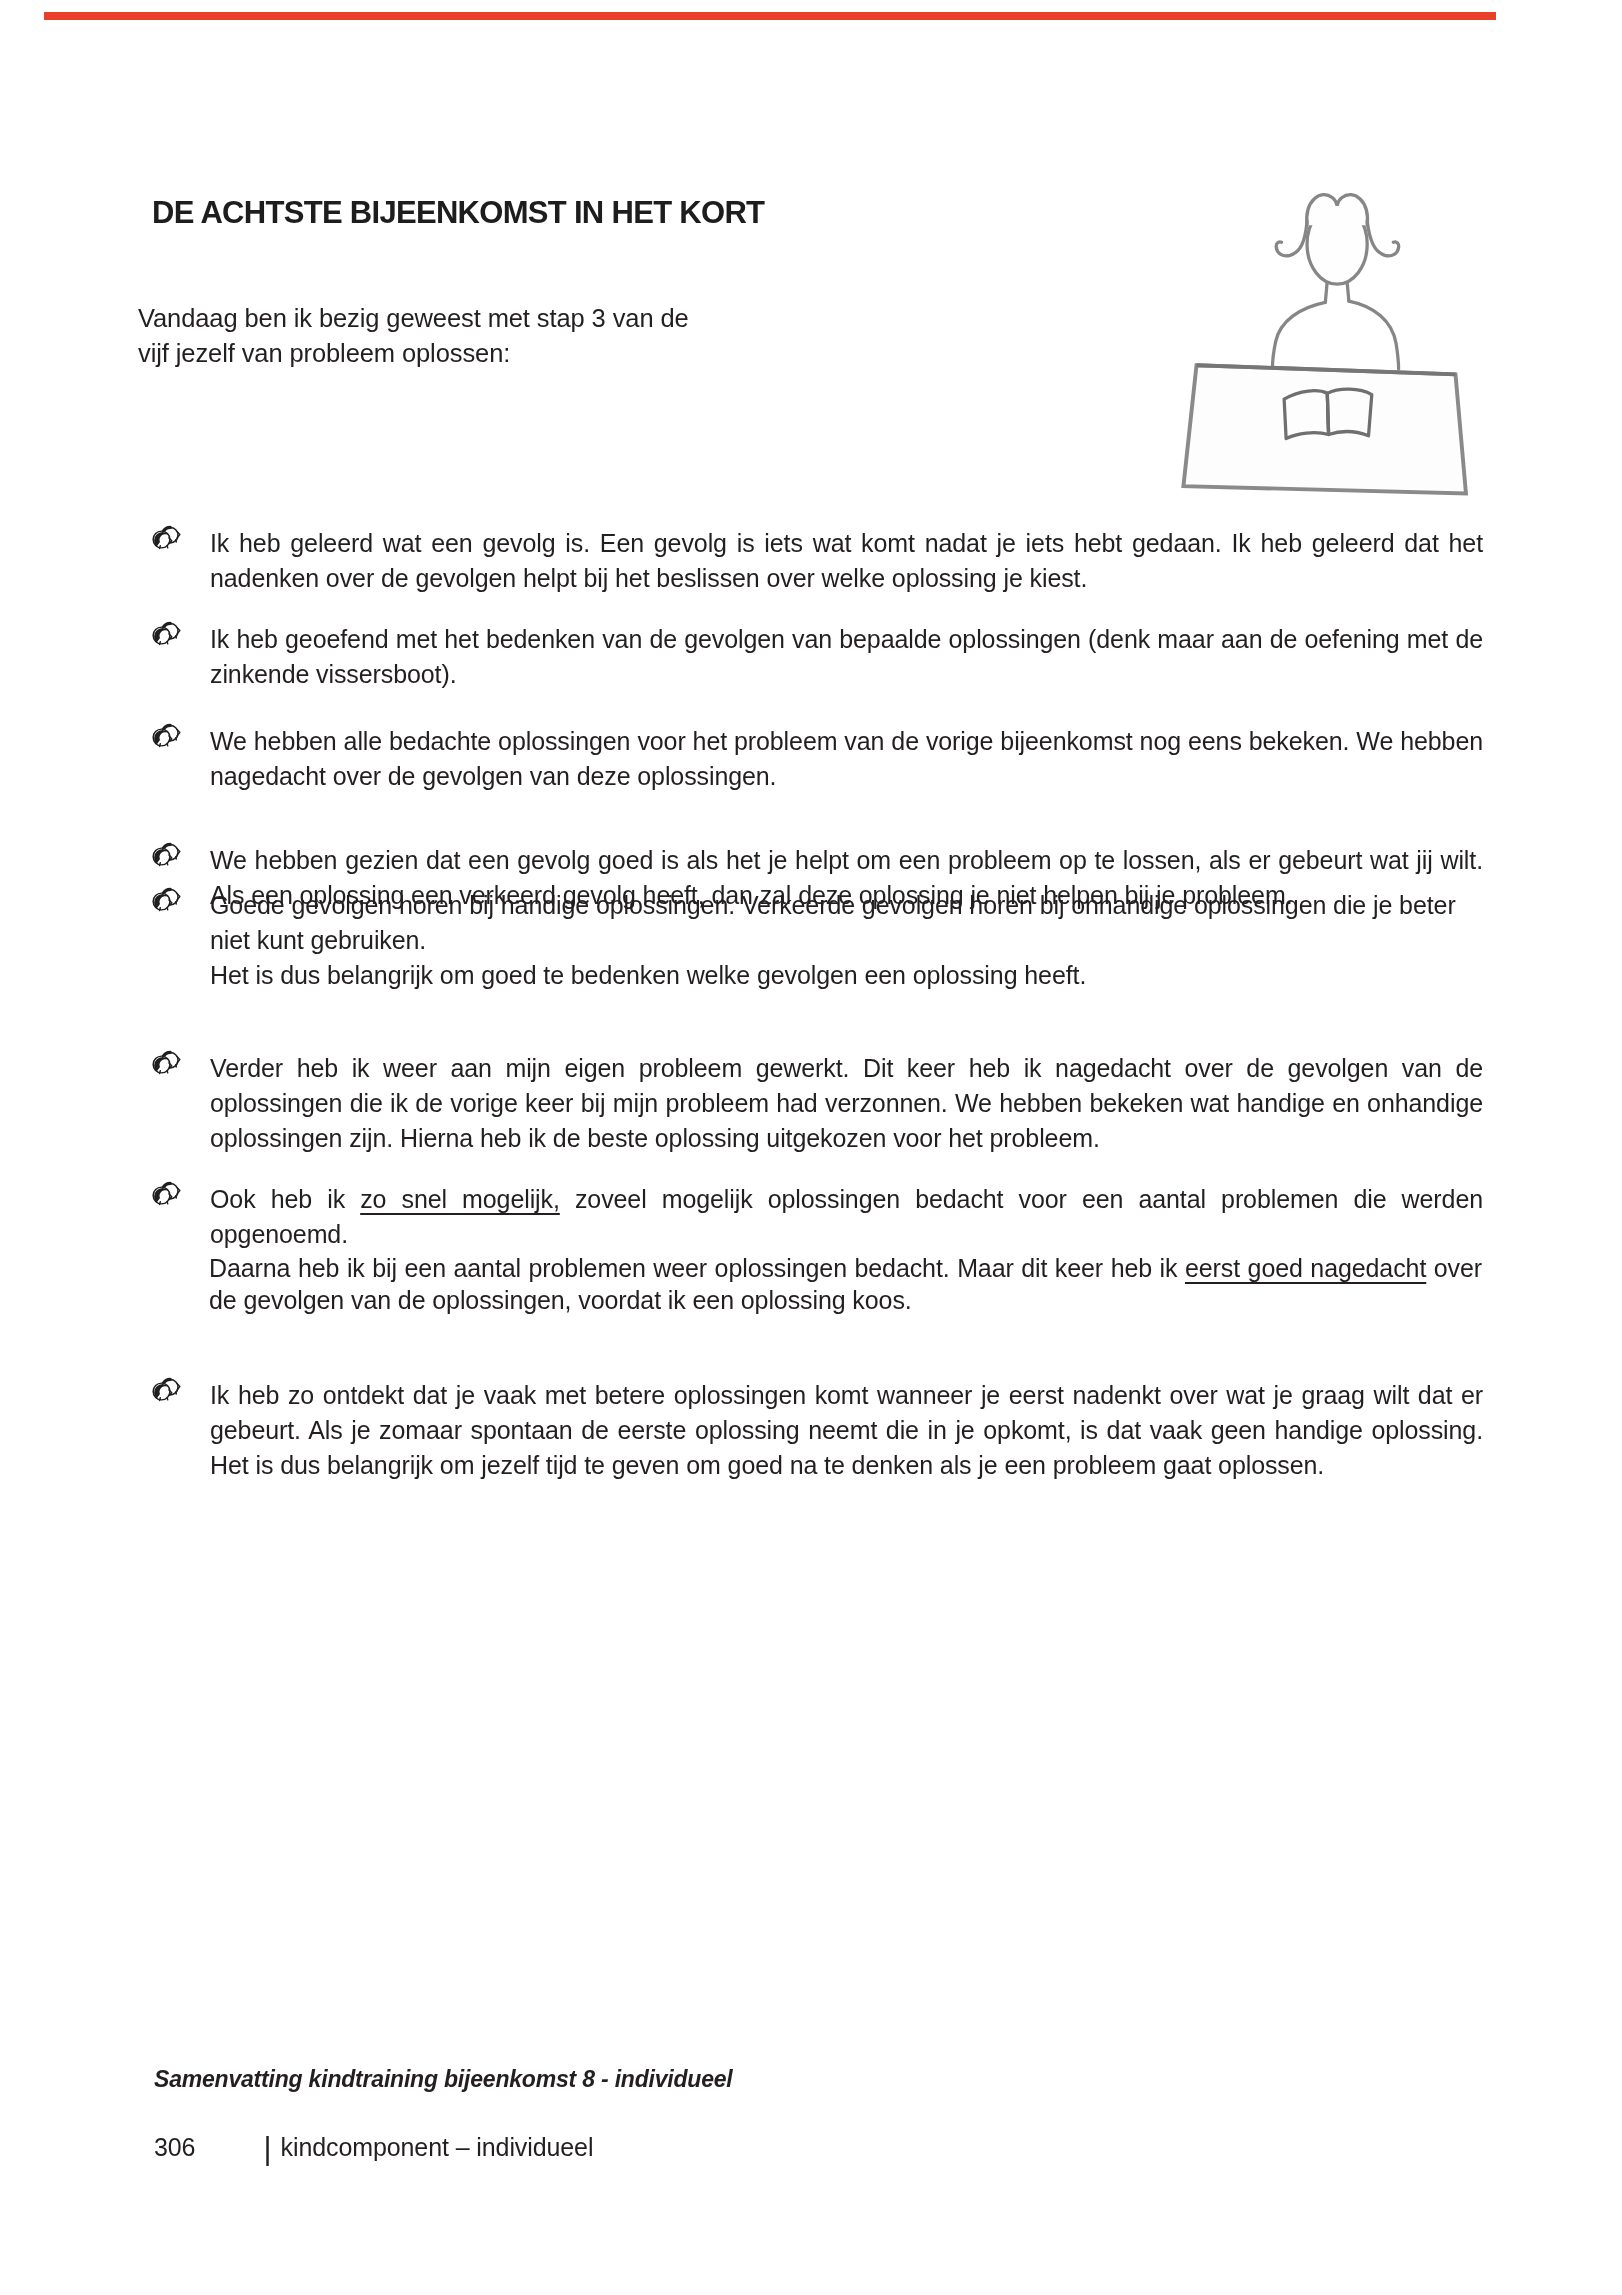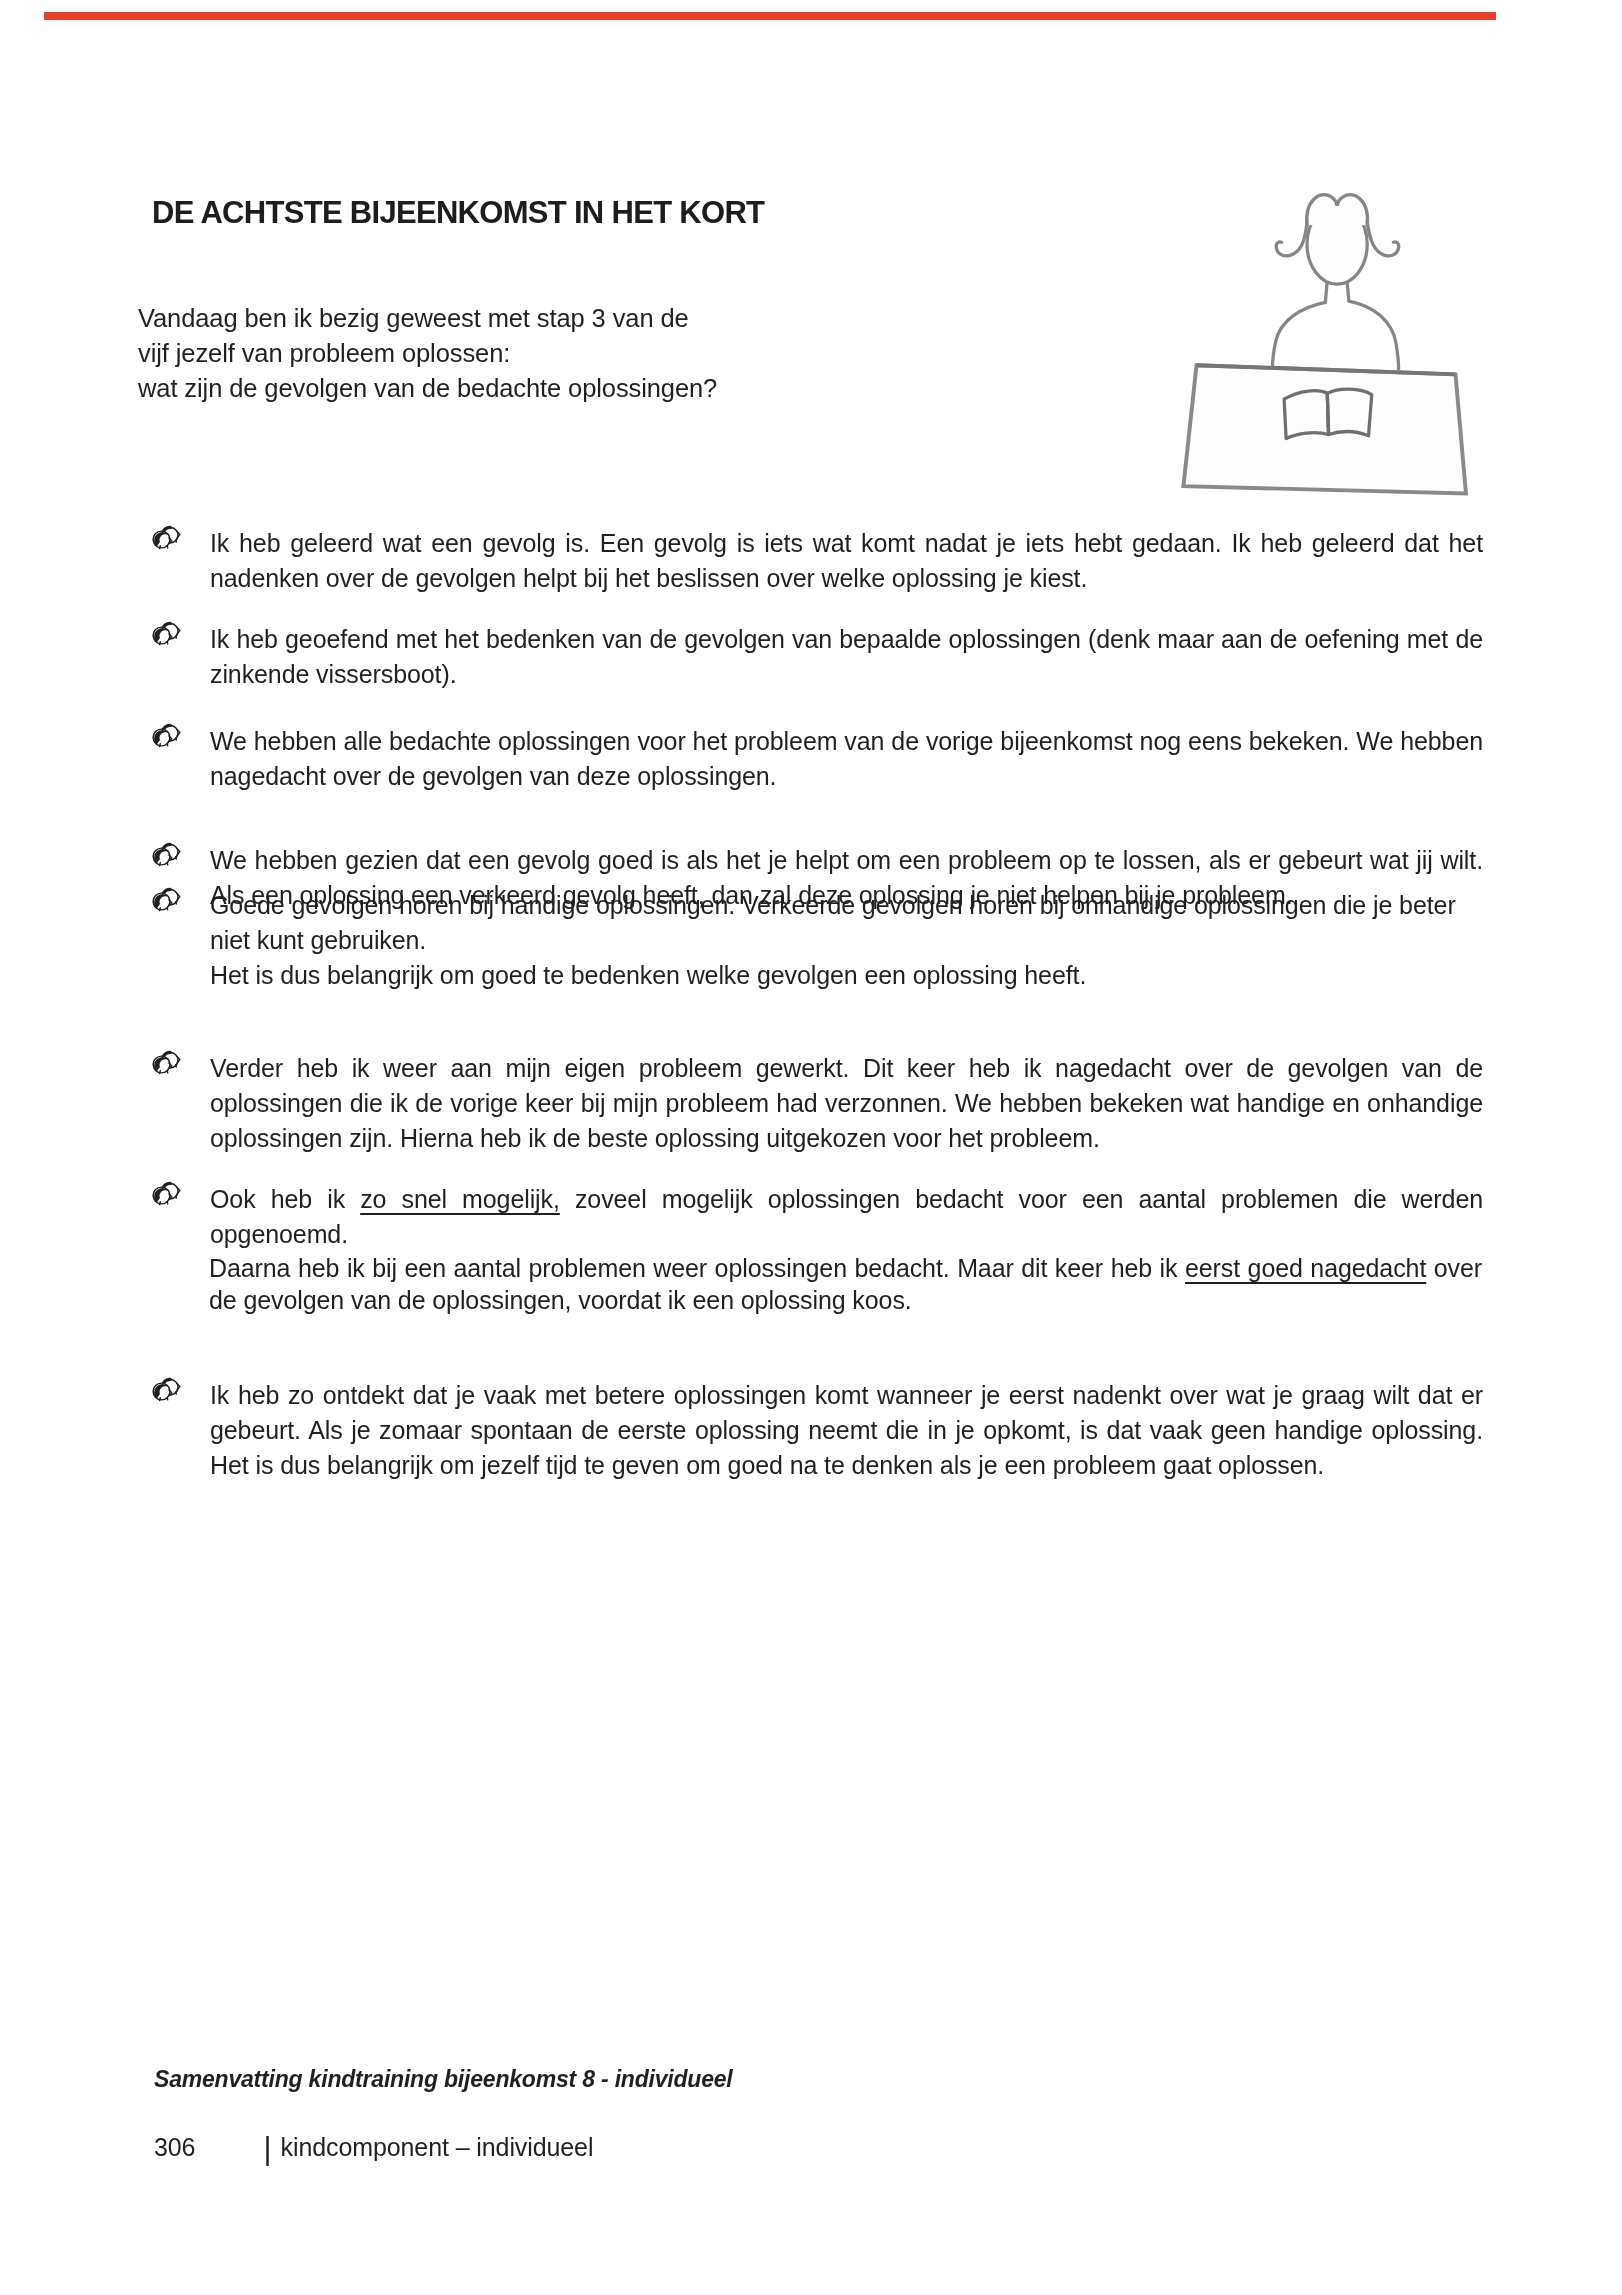--- a/index.html
+++ b/index.html
@@ -118,21 +118,20 @@
 
 <div id="page">
 
   <div class="accent-bar"></div>
 
   <h1 class="page-title">DE ACHTSTE BIJEENKOMST IN HET KORT</h1>
 
   <div class="intro">
     <div>Vandaag ben ik bezig geweest met stap 3 van de</div>
     <div>vijf jezelf van probleem oplossen:</div>
-    <div>wat zijn de gevolgen van de bedachte oplossingen?</div>
   </div>
 
   <svg class="illustration" viewBox="0 0 452 500">
     <g fill="none" stroke="#868686" stroke-width="5" stroke-linecap="round">
 
       <path d="M228 170 L225 204"></path>
       <path d="M258 170 L261 202"></path>
 
       <path d="M225 204 C186 212 156 232 149 264 C145 283 144 294 144 306"></path>
       <path d="M261 202 C300 210 327 232 333 266 C336 284 337 294 337 306"></path>

